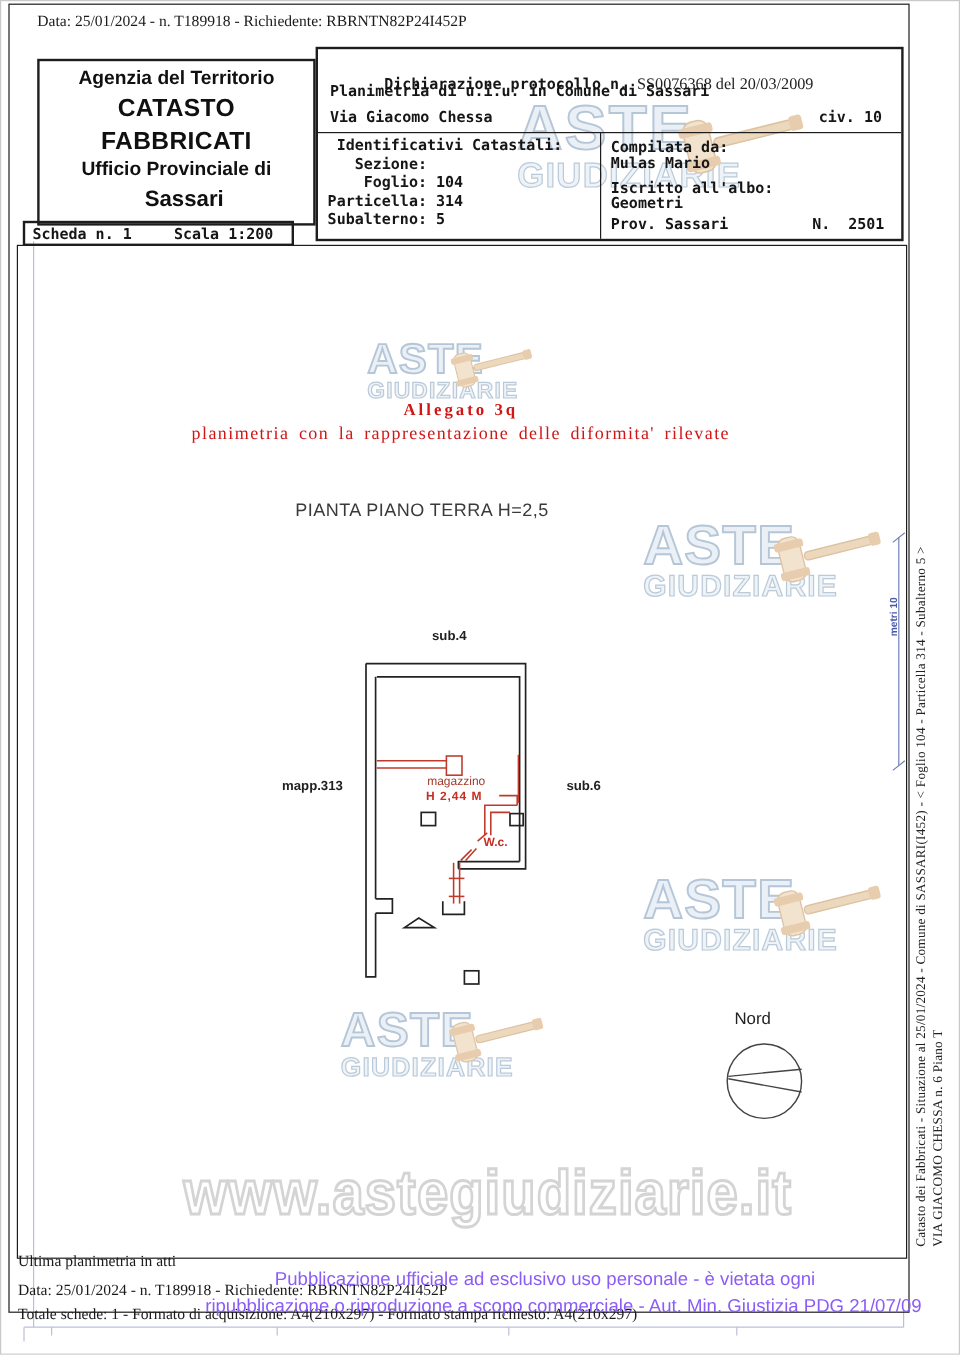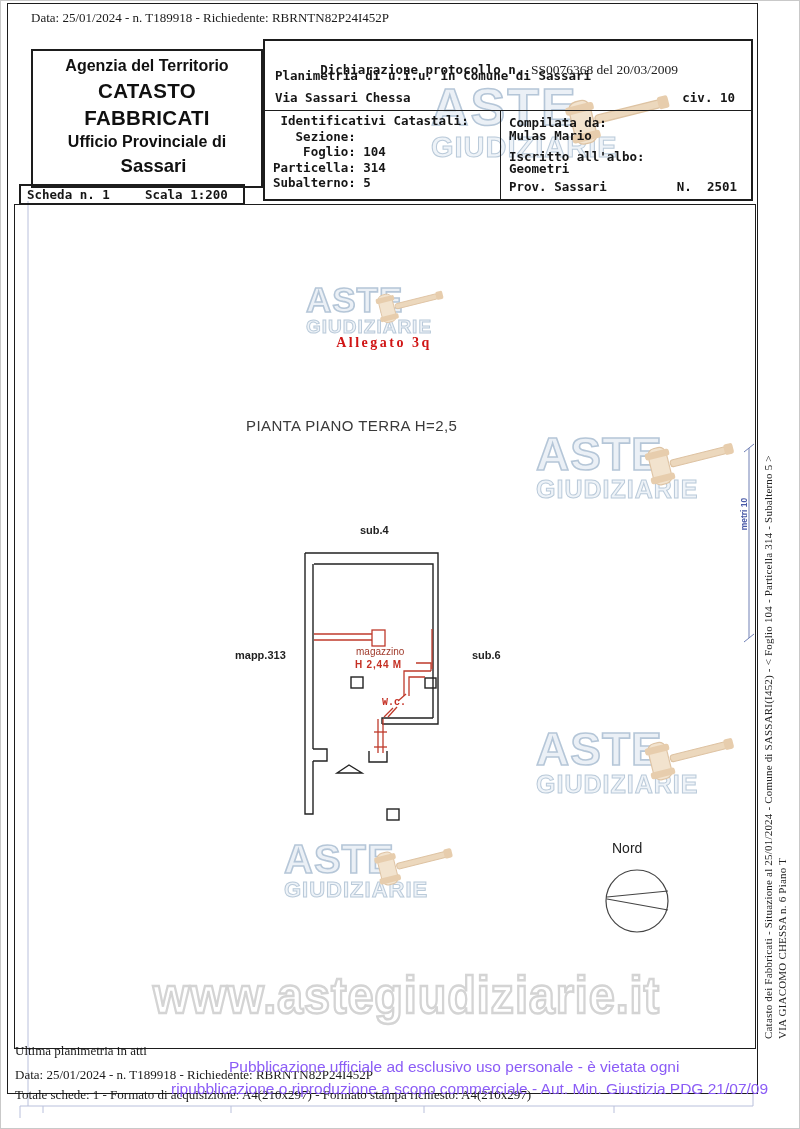--- a/index.html
+++ b/index.html
@@ -38,21 +38,21 @@
   .annex-sub{left:13px;top:353px;width:740px;text-align:center;font-size:15px;letter-spacing:1.2px;
     word-spacing:3px;color:#d01515;z-index:4;}
   .pianta{left:245px;top:416px;font-size:15px;color:#3a3a3a;letter-spacing:.4px;z-index:4;}
   
   .plan-lbl{z-index:4;color:#1f1f1f;}
   .lbl-sub4{left:339px;top:523px;font-size:11px;font-weight:700;margin-left:20px;}
   .lbl-mapp{left:234px;top:648px;font-size:11px;font-weight:700;}
   .lbl-sub6{left:471px;top:648px;font-size:11px;font-weight:700;}
   .lbl-room{left:355px;top:645px;font-size:10px;color:#a03b2c;text-align:center;}
   .lbl-h{left:354px;top:658px;font-size:10px;font-weight:700;color:#c52f23;letter-spacing:.8px;}
-  .lbl-wc{left:381px;top:696px;font-size:10px;font-weight:700;color:#c52f23;font-family:Liberation Mono, monospace;}
+  .lbl-wc{left:402px;top:696px;font-size:10px;font-weight:700;color:#c52f23;}
   .lbl-nord{left:611px;top:839px;font-size:14px;color:#222;}
   .lbl-metri{left:727px;top:508px;font-size:8.5px;font-weight:700;color:#4a5aa8;transform:rotate(-90deg);z-index:4;}
   
   .aste-logo{z-index:2;line-height:1;opacity:.95;}
   .aste-l1{font-weight:800;color:#eaf0f6;-webkit-text-stroke:1.6px #b2c4d6;}
   .aste-l2{font-weight:700;color:#eef3f8;-webkit-text-stroke:1px #b7c8d8;letter-spacing:1px;}
   .gavel{position:absolute;}
   .logo-lg .aste-l1{font-size:52px;letter-spacing:2px;}
   .logo-lg .aste-l2{font-size:29px;}
   .logo-lg .gavel{left:128px;top:4px;width:118px;height:72px;}
@@ -207,38 +207,39 @@
   <div class="abs box mono scheda-box">
     <span class="sl">Scheda n. 1</span>
     <span class="sc">Scala 1:200</span>
   </div>
 
   <div class="abs box mono decl-box">
     <div class="row" style="top:6px;">
       <span>Dichiarazione protocollo n. </span><span class="proto-val">SS0076368 del 20/03/2009</span>
     </div>
     <div class="row" style="top:27px;">Planimetria di u.i.u. in Comune di Sassari</div>
-    <div class="row" style="top:49px;">Via Sassari Chessa</div>
+    <div class="row" style="top:49px;">Via Giacomo Chessa</div>
     <div class="comp" style="top:49px;right:16px;">civ. 10</div>
     <div class="hdiv"></div>
     <div class="vdiv"></div>
     <div class="ident"><span> Identificativi Catastali:</span>
 <span>   Sezione:</span>
 <span>    Foglio: 104</span>
 <span>Particella: 314</span>
 <span>Subalterno: 5</span></div>
     <div class="comp" style="left:244px;top:74px;">Compilata da:</div>
     <div class="comp" style="left:244px;top:87px;">Mulas Mario</div>
     <div class="comp" style="left:244px;top:108px;">Iscritto all'albo:</div>
     <div class="comp" style="left:244px;top:120px;">Geometri</div>
     <div class="comp" style="left:244px;top:138px;">Prov. Sassari</div>
     <div class="comp" style="top:138px;right:14px;">N.  2501</div>
   </div>
 
   <div class="abs serif annex-title">Allegato 3q</div>
+  <div class="abs serif annex-sub">planimetria con la rappresentazione delle diformita' rilevate</div>
 
   <div class="abs pianta">PIANTA PIANO TERRA H=2,5</div>
   <div class="abs plan-lbl lbl-sub4">sub.4</div>
   <div class="abs plan-lbl lbl-mapp">mapp.313</div>
   <div class="abs plan-lbl lbl-sub6">sub.6</div>
   <div class="abs plan-lbl lbl-room">magazzino</div>
   <div class="abs plan-lbl lbl-h">H 2,44 M</div>
   <div class="abs plan-lbl lbl-wc">W.c.</div>
   <div class="abs plan-lbl lbl-nord">Nord</div>
   <div class="abs lbl-metri">metri 10</div>

